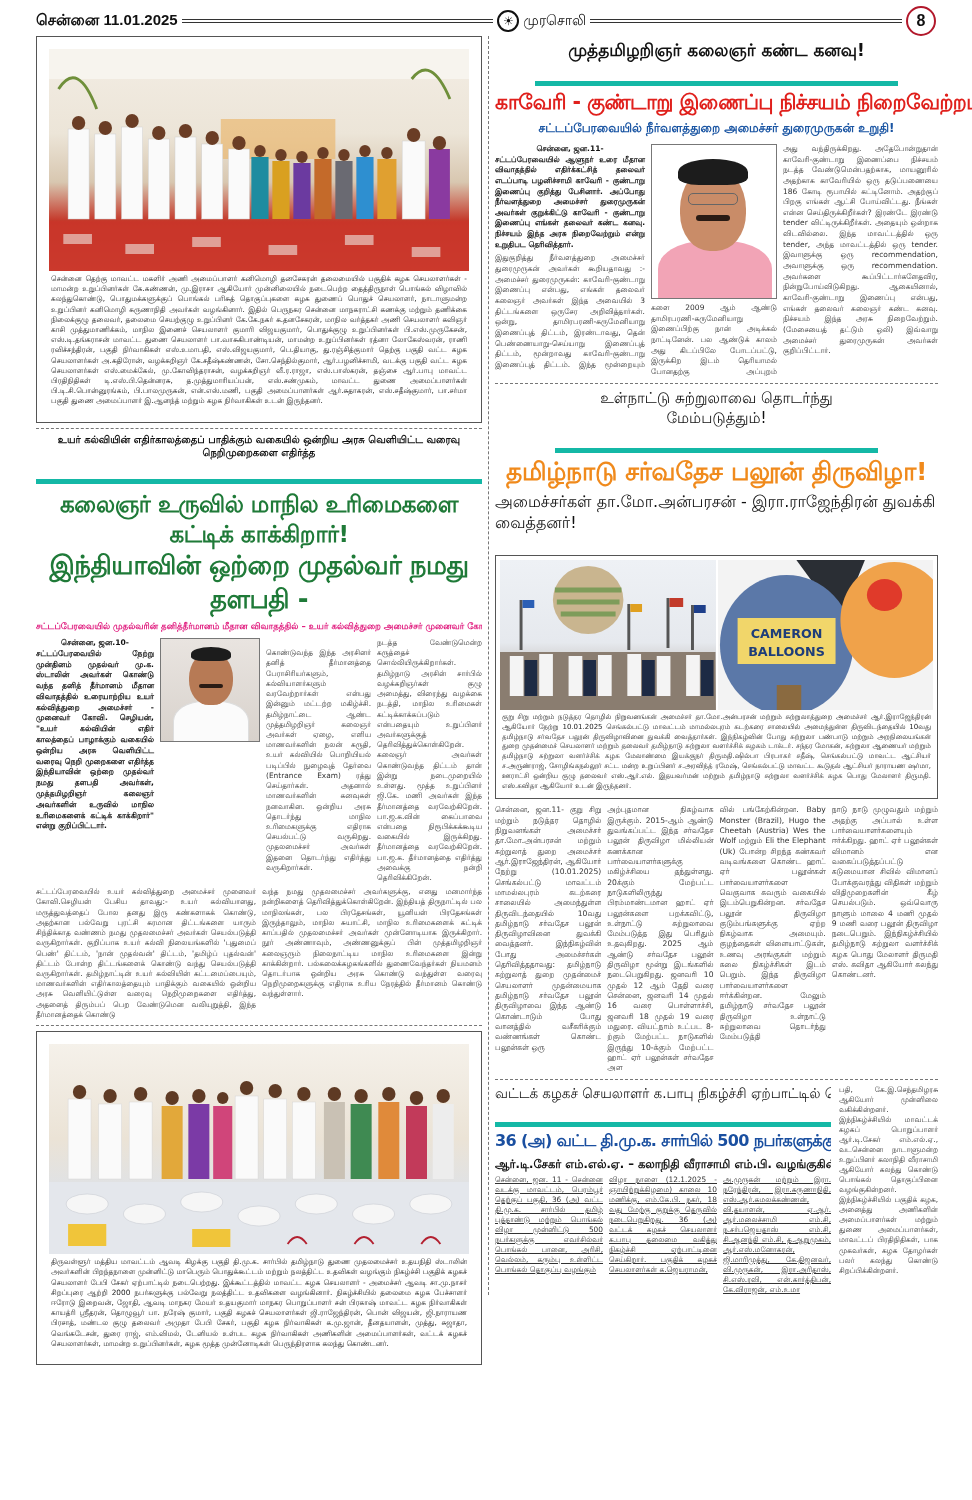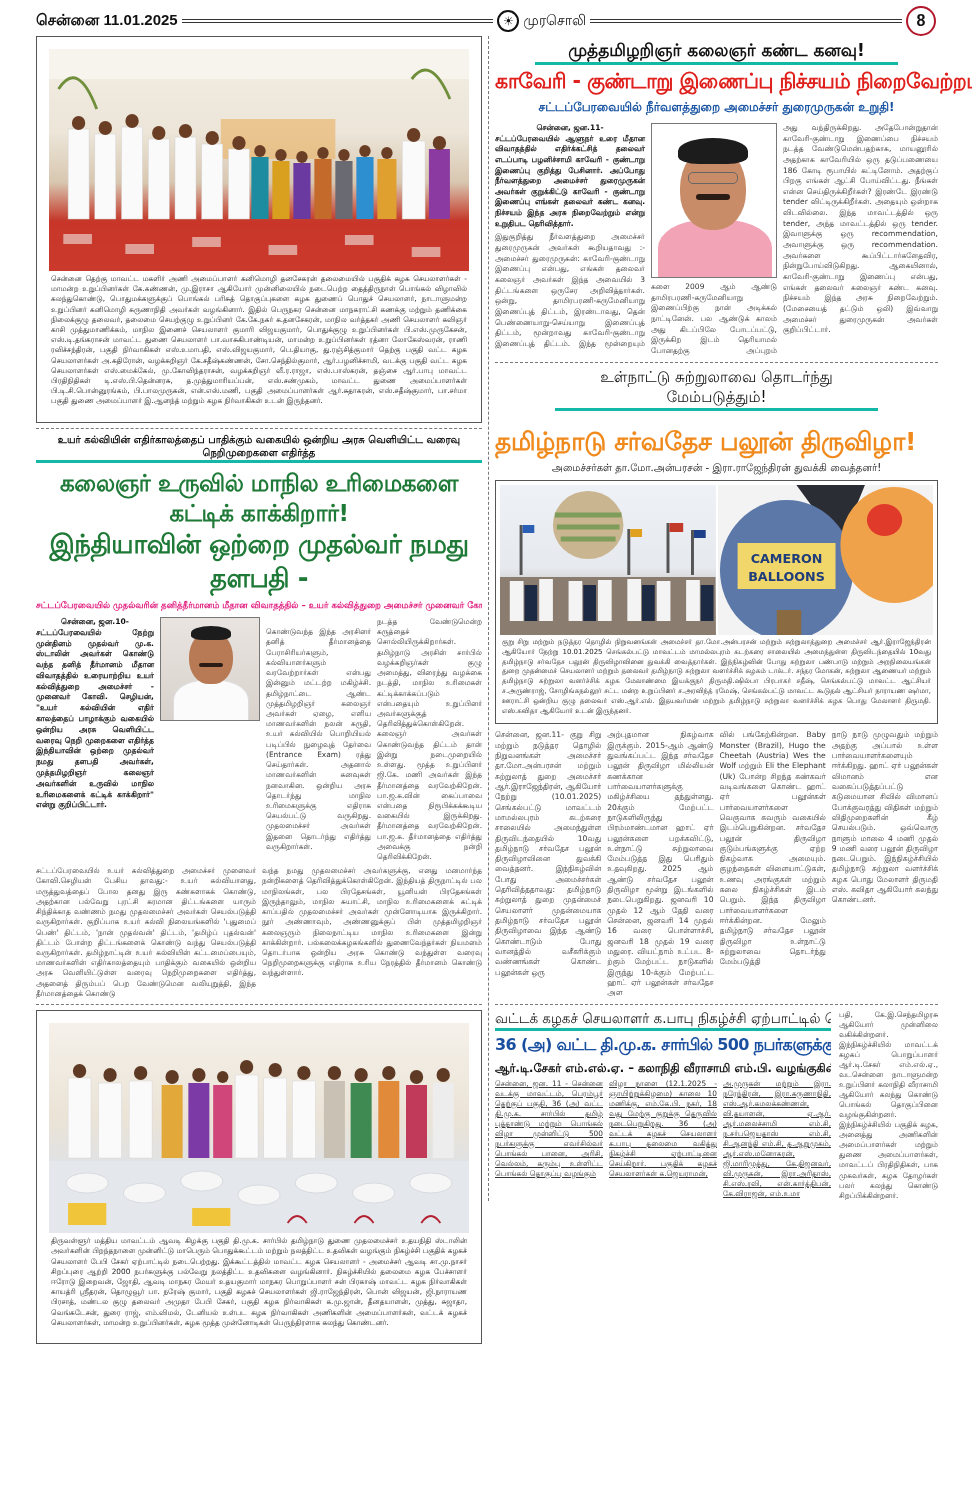--- a/index.html
+++ b/index.html
@@ -13,21 +13,21 @@
   .logo-circle { width: 22px; height: 22px; border: 2px solid #111; border-radius: 50%; display: inline-flex; align-items: center; justify-content: center; font-size: 12px; }
   .page-num { width: 30px; height: 30px; border: 2.5px solid #b2182b; border-radius: 50%; font-family: "Liberation Sans", sans-serif; font-weight: bold; font-size: 16px; display: flex; align-items: center; justify-content: center; }
 
   .col-left { position: absolute; left: 36px; top: 36px; width: 446px; }
   .col-right { position: absolute; left: 488px; top: 36px; width: 450px; border-left: 1px dashed #777; padding-left: 6px; }
 
   .photo { position: relative; overflow: hidden; }
   .photo-box { border: 1px solid #555; padding: 12px; }
   .caption { font-size: 7.3px; line-height: 1.4; text-align: justify; padding: 3px 2px; color: #222; }
 
-  .kicker { text-align: center; border-bottom: 3px solid #14b8a6; padding-bottom: 0; margin: 0 20px; }
+  .kicker { text-align: center; border-bottom: 5px solid #14b8a6; padding-bottom: 19px; margin: 0 20px; }
   .dashed-sep { border-top: 1px dashed #777; margin: 5px 0; }
 
   .cols { display: flex; gap: 6px; font-size: 7.4px; line-height: 1.38; text-align: justify; color: #333; }
   .cols > div { flex: 1; overflow: hidden; }
   .dateline { font-weight: bold; }
   .bold-lead { font-weight: bold; color: #111; }
 
   .portrait { border: 1px solid #777; background: linear-gradient(180deg,#e9e4e0 0%,#d8d2cc 100%); position: relative; overflow: hidden; }
   .portrait .head { position: absolute; border-radius: 50% 50% 45% 45%; background: #b77a55; }
   .portrait .hair { position: absolute; border-radius: 50% 50% 30% 30%; background: #1c1c1c; }
@@ -238,22 +238,22 @@
       <div style="flex:1; font-size:7.5px; line-height:1.42; text-align:justify; color:#333;">அது வந்திருக்கிறது. அதேபோன்றுதான் காவேரி-குண்டாறு இணைப்பை நிச்சயம் நடத்த வேண்டுமென்பதற்காக, மாயனூரில் அதற்காக காவேரியில் ஒரு தடுப்பணையை 186 கோடி ரூபாயில் கட்டினோம். அதற்குப் பிறகு எங்கள் ஆட்சி போய்விட்டது. நீங்கள் என்ன செய்திருக்கிறீர்கள்? இரண்டே இரண்டு tender விட்டிருக்கிறீர்கள். அதையும் ஒன்றாக விடவில்லை. இந்த மாவட்டத்தில் ஒரு tender, அந்த மாவட்டத்தில் ஒரு tender. இவாளுக்கு ஒரு recommendation, அவாளுக்கு ஒரு recommendation. அவர்களை கூப்பிட்டார்களேதவிர, நின்றுபோய்விடுகிறது. ஆகையினால், காவேரி-குண்டாறு இணைப்பு என்பது, எங்கள் தலைவர் கலைஞர் கண்ட கனவு. நிச்சயம் இந்த அரசு நிறைவேற்றும். (மேசையைத் தட்டும் ஒலி) இவ்வாறு அமைச்சர் துரைமுருகன் அவர்கள் குறிப்பிட்டார்.</div>
     </div>
   </div>
 
   <div class="dashed-sep" style="margin-top:6px;"></div>
 
   <div>
     <div class="kicker" style="font-size:15px; margin:2px 60px 0;">
       <span>உள்நாட்டு சுற்றுலாவை தொடர்ந்து மேம்படுத்தும்!</span>
     </div>
-    <h1 style="color:#f08a1c; text-align:left; font-size:25px; font-weight:bold; letter-spacing:-0.3px; margin-top:16px; white-space:nowrap;">தமிழ்நாடு சர்வதேச பலூன் திருவிழா!</h1>
-    <div style="text-align:center; font-size:10px; margin:3px 0 5px;">அமைச்சர்கள் தா.மோ.அன்பரசன் - இரா.ராஜேந்திரன் துவக்கி வைத்தனர்!</div>
+    <h1 style="color:#f08a1c; text-align:center; font-size:25px; font-weight:bold; letter-spacing:-0.3px; margin-top:4px; white-space:nowrap;">தமிழ்நாடு சர்வதேச பலூன் திருவிழா!</h1>
+    <div style="font-size:16px; margin:3px 0 21px;">அமைச்சர்கள் தா.மோ.அன்பரசன் - இரா.ராஜேந்திரன் துவக்கி வைத்தனர்!</div>
 
     <div class="photo-box" style="padding:4px;">
       <div style="display:flex; gap:2px; height:150px;">
         <div class="photo" style="flex:1; background:linear-gradient(180deg,#eef1f5 0%,#e6e9ee 55%,#9a8e80 100%);">
           <svg width="100%" height="100%" viewBox="0 0 220 150" preserveAspectRatio="none">
             <ellipse cx="90" cy="40" rx="36" ry="34" fill="#c9b58f"></ellipse>
             <path d="M56 30 h68 M58 42 h64 M62 54 h56" stroke="#7e9c5a" stroke-width="5"></path>
             <g>
                 <rect x="20" y="40" width="3" height="50" fill="#555"></rect>
                 <rect x="23" y="40" width="12" height="8" fill="#2b5fb5"></rect>

